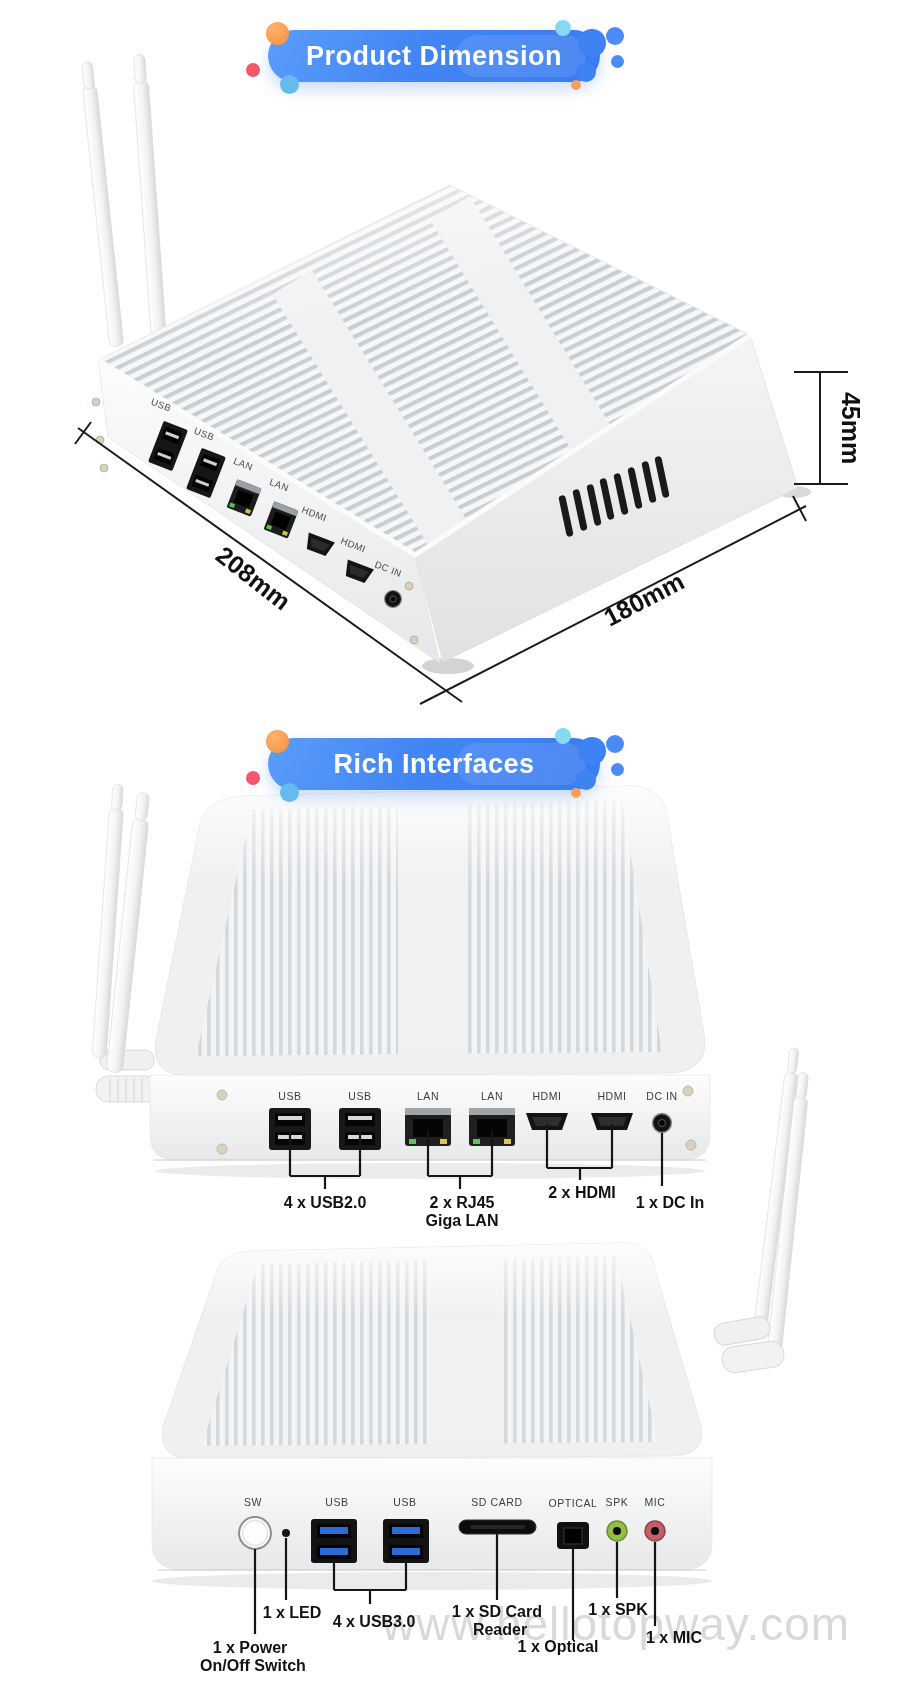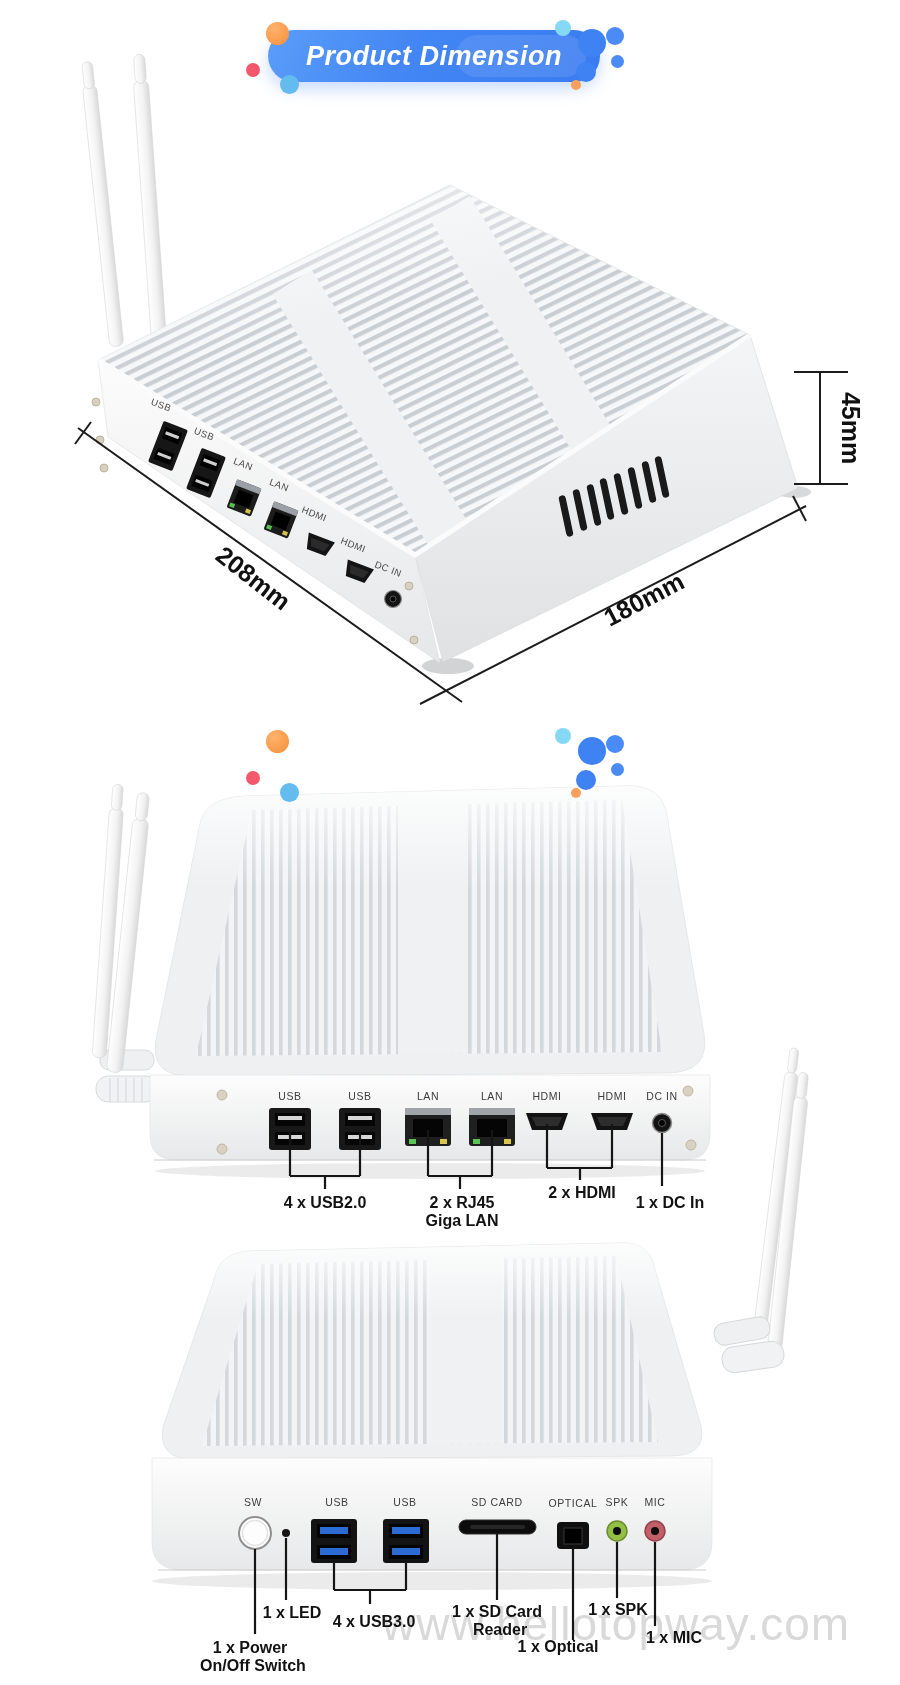--- a/index.html
+++ b/index.html
@@ -1,21 +1,21 @@
 <!DOCTYPE html>
 <html><head>
 <meta charset="utf-8">
 <style>
   html,body{margin:0;padding:0;background:#fff;}
   .page{position:relative;width:900px;height:1685px;background:#ffffff;overflow:hidden;
         font-family:"Liberation Sans",sans-serif;}
   .page svg{position:absolute;left:0;}
 
   
-  .banner{position:absolute;width:400px;height:78px;font-style:italic;}
+  .banner{position:absolute;width:400px;height:78px;}
   .pill{position:absolute;left:28px;top:10px;width:332px;height:52px;border-radius:26px;
         background:linear-gradient(115deg,#5a9df9 0%,#4285f4 45%,#3a7bf0 100%);
         box-shadow:0 7px 16px rgba(59,124,241,.28);}
   .pill::before{content:"";position:absolute;right:14px;top:5px;width:130px;height:42px;
         border-radius:22px;background:rgba(255,255,255,.10);}
   .pill-label{position:relative;display:block;width:100%;height:52px;line-height:52px;text-align:center;
         color:#ffffff;font-size:27px;font-weight:bold;letter-spacing:.5px;}
   .d{position:absolute;border-radius:50%;}
   .d-orange {left:26px;  top:2px;  width:23px;height:23px;background:radial-gradient(circle at 35% 30%,#ffb36b,#f58e3c);}
   .d-red    {left:6px;   top:43px; width:14px;height:14px;background:#f4586c;}
@@ -415,20 +415,23 @@
     <span class="d d-dotc"></span>
     <span class="d d-dotd"></span>
     <span class="d d-orange"></span>
     <span class="d d-skyblue"></span>
     <span class="d d-cyan"></span>
     <span class="d d-orgsm"></span>
   </div>
 
   <div class="banner" style="left:240px;top:728px">
     <span class="d d-red"></span>
+    <div class="pill">
+      <span class="pill-label">Rich Interfaces</span>
+    </div>
     <span class="d d-bloba"></span>
     <span class="d d-blobb"></span>
     <span class="d d-dotc"></span>
     <span class="d d-dotd"></span>
     <span class="d d-orange"></span>
     <span class="d d-skyblue"></span>
     <span class="d d-cyan"></span>
     <span class="d d-orgsm"></span>
   </div>
 

